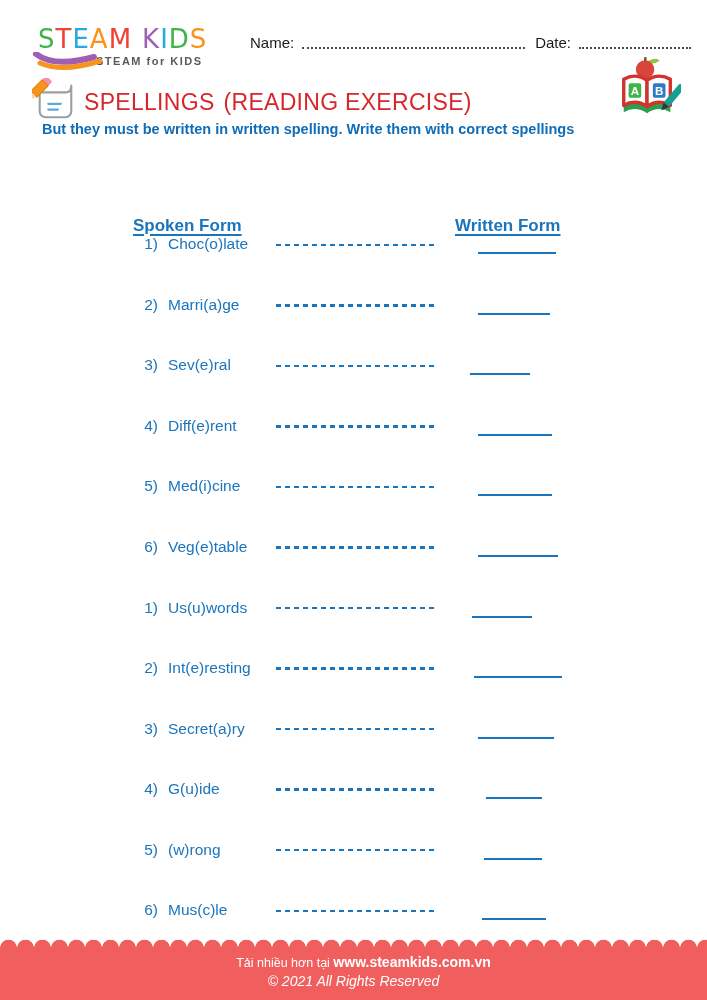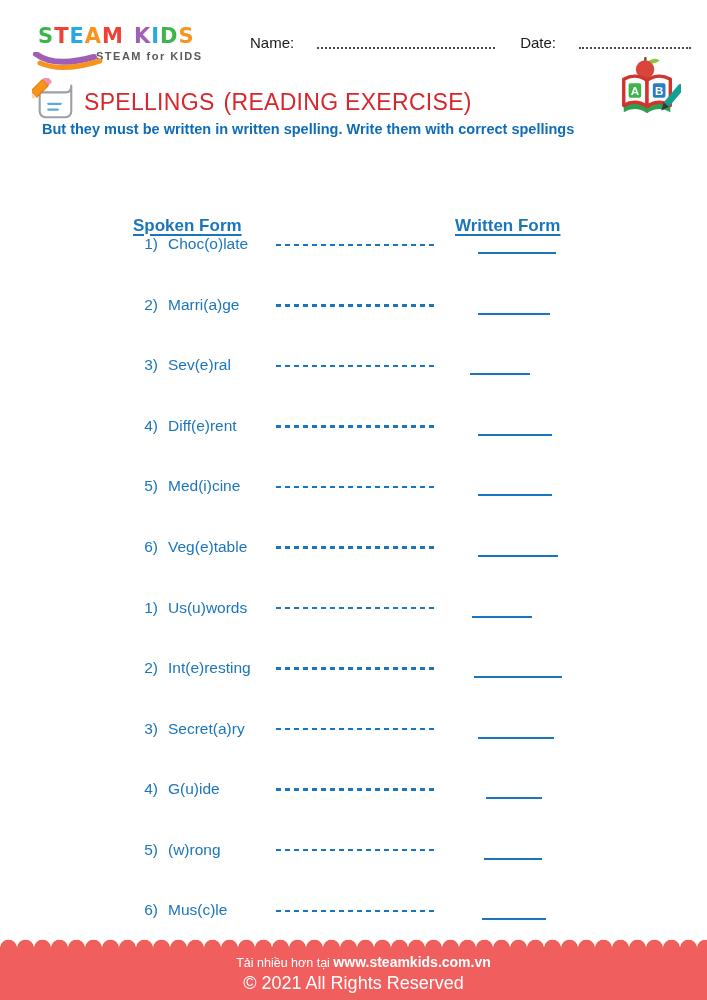--- a/index.html
+++ b/index.html
@@ -1,32 +1,32 @@
 <!DOCTYPE html>
 <html><head>
 <meta charset="utf-8">
 <style>
   html,body{margin:0;padding:0;background:#fff;}
   .page{position:relative;width:707px;height:1000px;background:#fff;overflow:hidden;
         font-family:"Liberation Sans",sans-serif;}
 
   
   .logo{position:absolute;top:26px;left:38px;width:210px;}
-  .logo-word{font-family:"DejaVu Sans",sans-serif;font-weight:700;font-size:21px;
+  .logo-word{font-family:"DejaVu Sans",sans-serif;font-weight:400;font-size:26px;
              letter-spacing:1px;line-height:1;}
   .lg{display:inline-block;}
   .lg0{color:#3DB54A;}.lg1{color:#EF4136;}.lg2{color:#27AAE1;}.lg3{color:#F7941D;}
   .lg4{color:#EF4136;}.lg5{color:#A05EB5;margin-left:10px;}.lg6{color:#27AAE1;}
   .lg7{color:#3DB54A;}.lg8{color:#F7941D;}
   .swoosh{position:absolute;left:-6px;top:26px;}
   .logo-sub{margin:3px 0 0 58px;font-size:11px;font-weight:700;letter-spacing:1.5px;
             color:#58595B;}
 
   
-  .name-date{position:absolute;top:34px;left:250px;right:16px;display:flex;align-items:flex-end;gap:15px;}
+  .name-date{position:absolute;top:34px;left:250px;right:16px;display:flex;align-items:flex-end;}
   .nd-label{font-size:15px;color:#1a1a1a;white-space:nowrap;}
   .dotline{border-bottom:2px dotted #4a4a4a;height:13px;display:inline-block;}
   .nameline{flex:1;margin:0 10px 2px 8px;}
   .dateline{width:112px;margin:0 0 2px 8px;}
 
   
   .abc{position:absolute;top:56px;right:26px;}
 
   
   .titlebar{position:absolute;top:78px;left:32px;display:flex;align-items:center;}
@@ -69,21 +69,21 @@
   .row:nth-child(12) .blank{width:64px;margin-left:44px;}
 
   
   .scallops{position:absolute;left:0;right:0;bottom:52px;height:13px;
             background-image:radial-gradient(circle at 50% 100%, #F15E5E 8px, rgba(0,0,0,0) 8.6px);
             background-size:17px 13px;}
   .footer{position:absolute;left:0;right:0;bottom:0;height:52px;background:#F15E5E;
           color:#fff;text-align:center;}
   .f1{margin-top:6px;font-size:12.5px;padding-left:20px;}
   .f1 b{font-size:14px;}
-  .f2{margin-top:3px;font-size:18px;}
+  .f2{margin-top:3px;font-size:14px;font-style:italic;}
 </style>
 </head>
 <body>
 
 <div class="page">
 
   <div class="logo">
     <div class="logo-word"><span class="lg lg0">S</span><span class="lg lg1">T</span><span class="lg lg2">E</span><span class="lg lg3">A</span><span class="lg lg4">M</span><span class="lg lg5">K</span><span class="lg lg6">I</span><span class="lg lg7">D</span><span class="lg lg8">S</span></div>
     <svg class="swoosh" width="76" height="20" viewBox="0 0 76 20">
       <path d="M4 2 Q22 16 62 5" stroke="#A05EB5" stroke-width="6" fill="none" stroke-linecap="round"></path>

